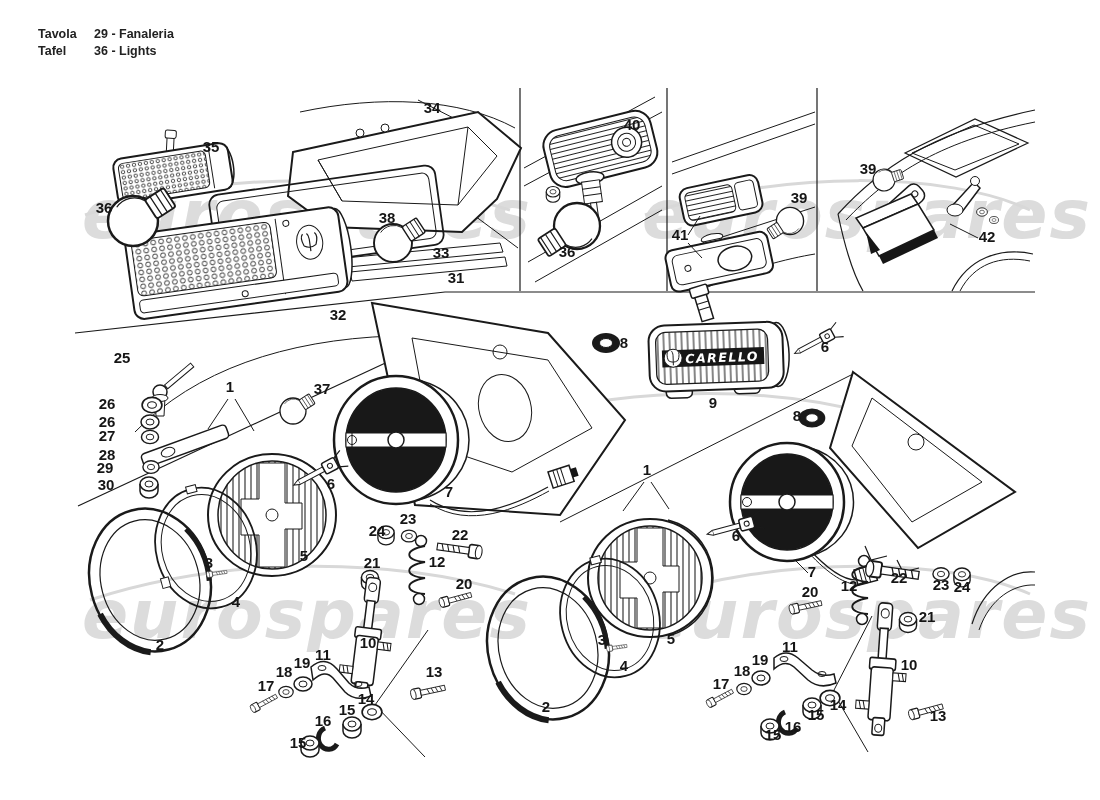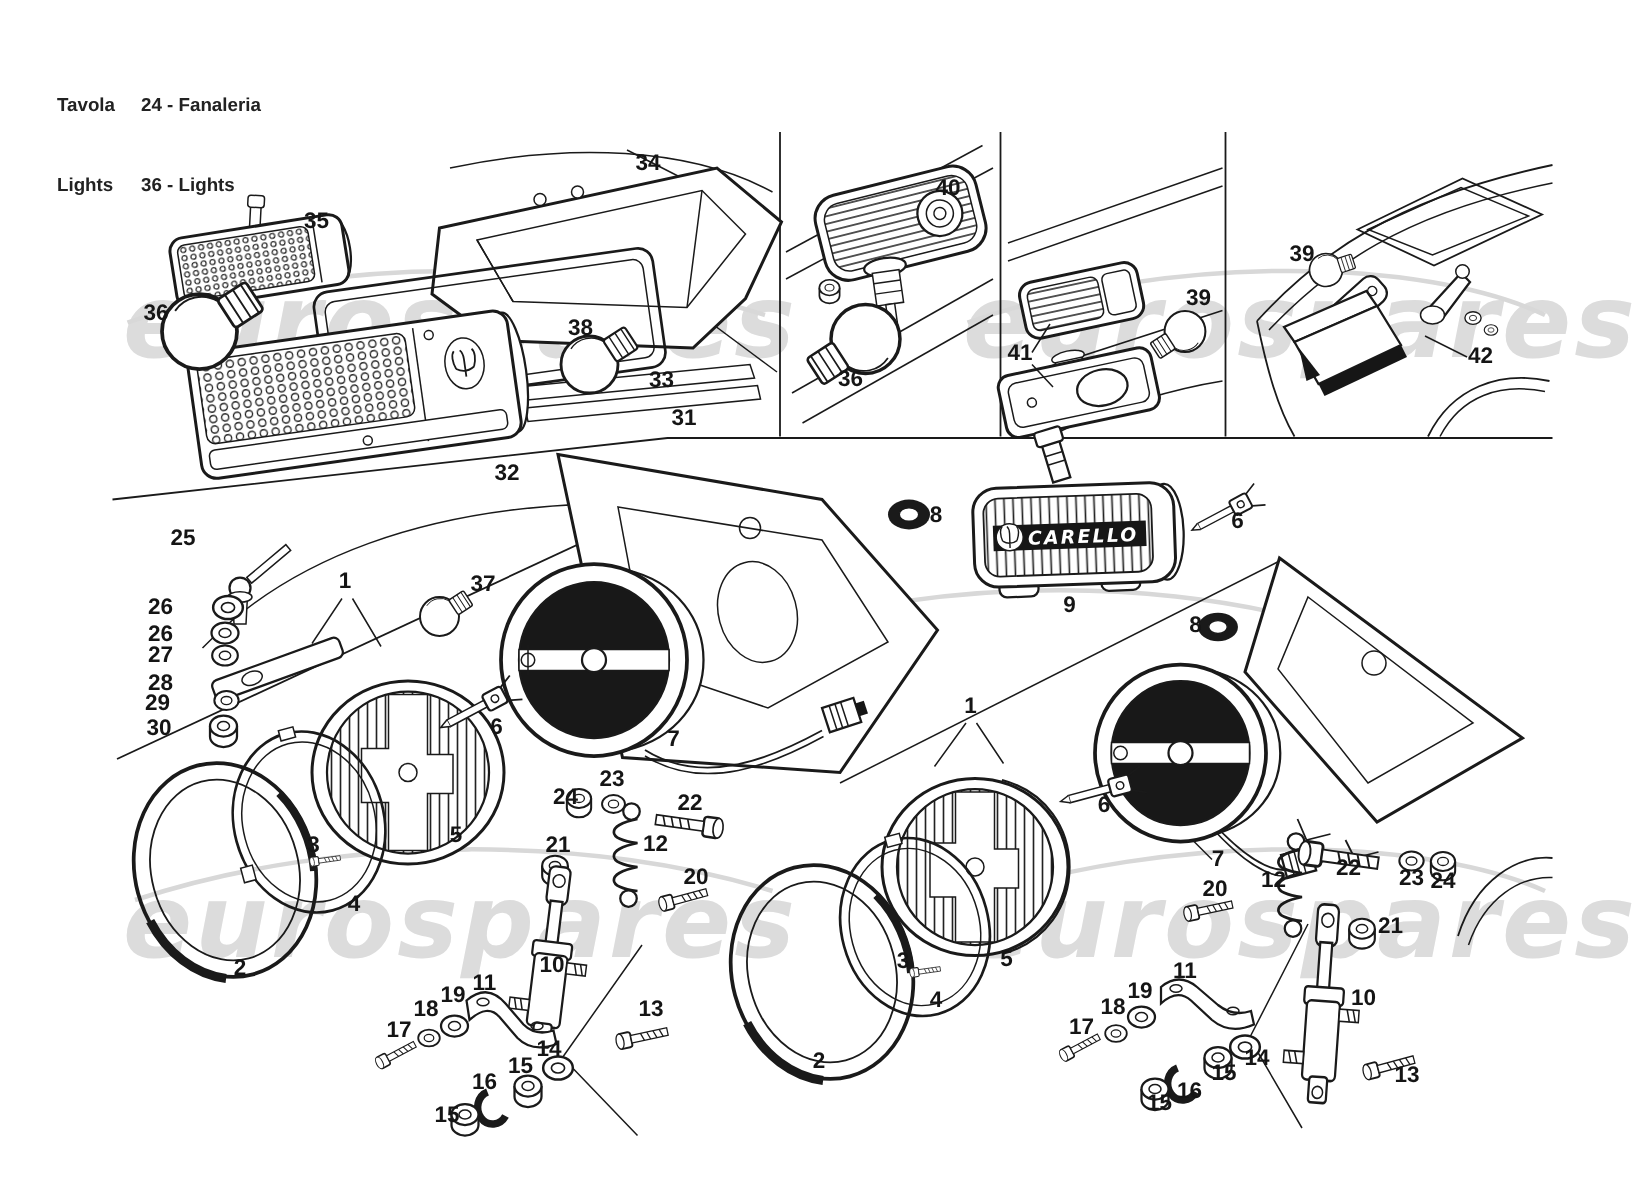--- a/index.html
+++ b/index.html
@@ -1,20 +1,20 @@
 <!DOCTYPE html>
 <html><head>
 <meta charset="utf-8">
 <style>
   html,body{margin:0;padding:0;background:#f4f4f2;}
   #page{position:relative;width:1100px;height:800px;background:#ffffff;overflow:hidden;
         font-family:"Liberation Sans",sans-serif;}
   .hdr{position:absolute;top:26px;font:700 12.5px "Liberation Sans",sans-serif;color:#222;
        line-height:17px;white-space:nowrap;}
-  .hlbl{display:inline-block;width:56px;margin-top:36px;}
+  .hlbl{display:inline-block;width:56px;}
   svg{position:absolute;left:0;top:0;}
   svg *{vector-effect:none;}
   .s1{stroke:#1a1a1a;stroke-width:1;fill:none;}
   .s12{stroke:#1a1a1a;stroke-width:1.2;fill:none;}
   .s2{stroke:#1a1a1a;stroke-width:1.8;fill:none;}
   .wf{fill:#ffffff;stroke:#1a1a1a;stroke-width:1.5;}
   .wf1{fill:#ffffff;stroke:#1a1a1a;stroke-width:1;}
   .wf2{fill:#ffffff;stroke:#1a1a1a;stroke-width:2;}
   .dk{fill:#161616;stroke:none;}
   .wm{font:italic 700 68px "DejaVu Sans",sans-serif;fill:#dcdcdc;letter-spacing:2px;}
@@ -22,22 +22,22 @@
   .plabel{font:700 15px "Liberation Sans",sans-serif;fill:#151515;text-anchor:middle;}
   .carello-text{font:italic 700 12.5px "DejaVu Sans",sans-serif;fill:#ffffff;
                 letter-spacing:1.5px;text-anchor:middle;}
 </style>
 </head>
 <body>
 
 <div id="page">
 
   <div class="hdr" style="left:38px">
-    <div><span class="hlbl">Tavola</span><span>24 - Fanaleria</span></div>
-    <div><span class="hlbl">Lights</span><span>36 - Lights</span></div>
+    <div><span class="hlbl">Tavola</span><span>29 - Fanaleria</span></div>
+    <div><span class="hlbl">Tafel</span><span>36 - Lights</span></div>
   </div>
 
   <svg width="1100" height="800" viewBox="0 0 1100 800">
     <defs>
       <pattern id="dots" width="8" height="7" patternUnits="userSpaceOnUse">
         <circle cx="4" cy="3.5" r="2.4" fill="none" stroke="#222" stroke-width="0.9"></circle>
       </pattern>
       <pattern id="dotsS" width="6" height="5.5" patternUnits="userSpaceOnUse">
         <circle cx="3" cy="2.7" r="1.7" fill="none" stroke="#222" stroke-width="0.8"></circle>
       </pattern>

